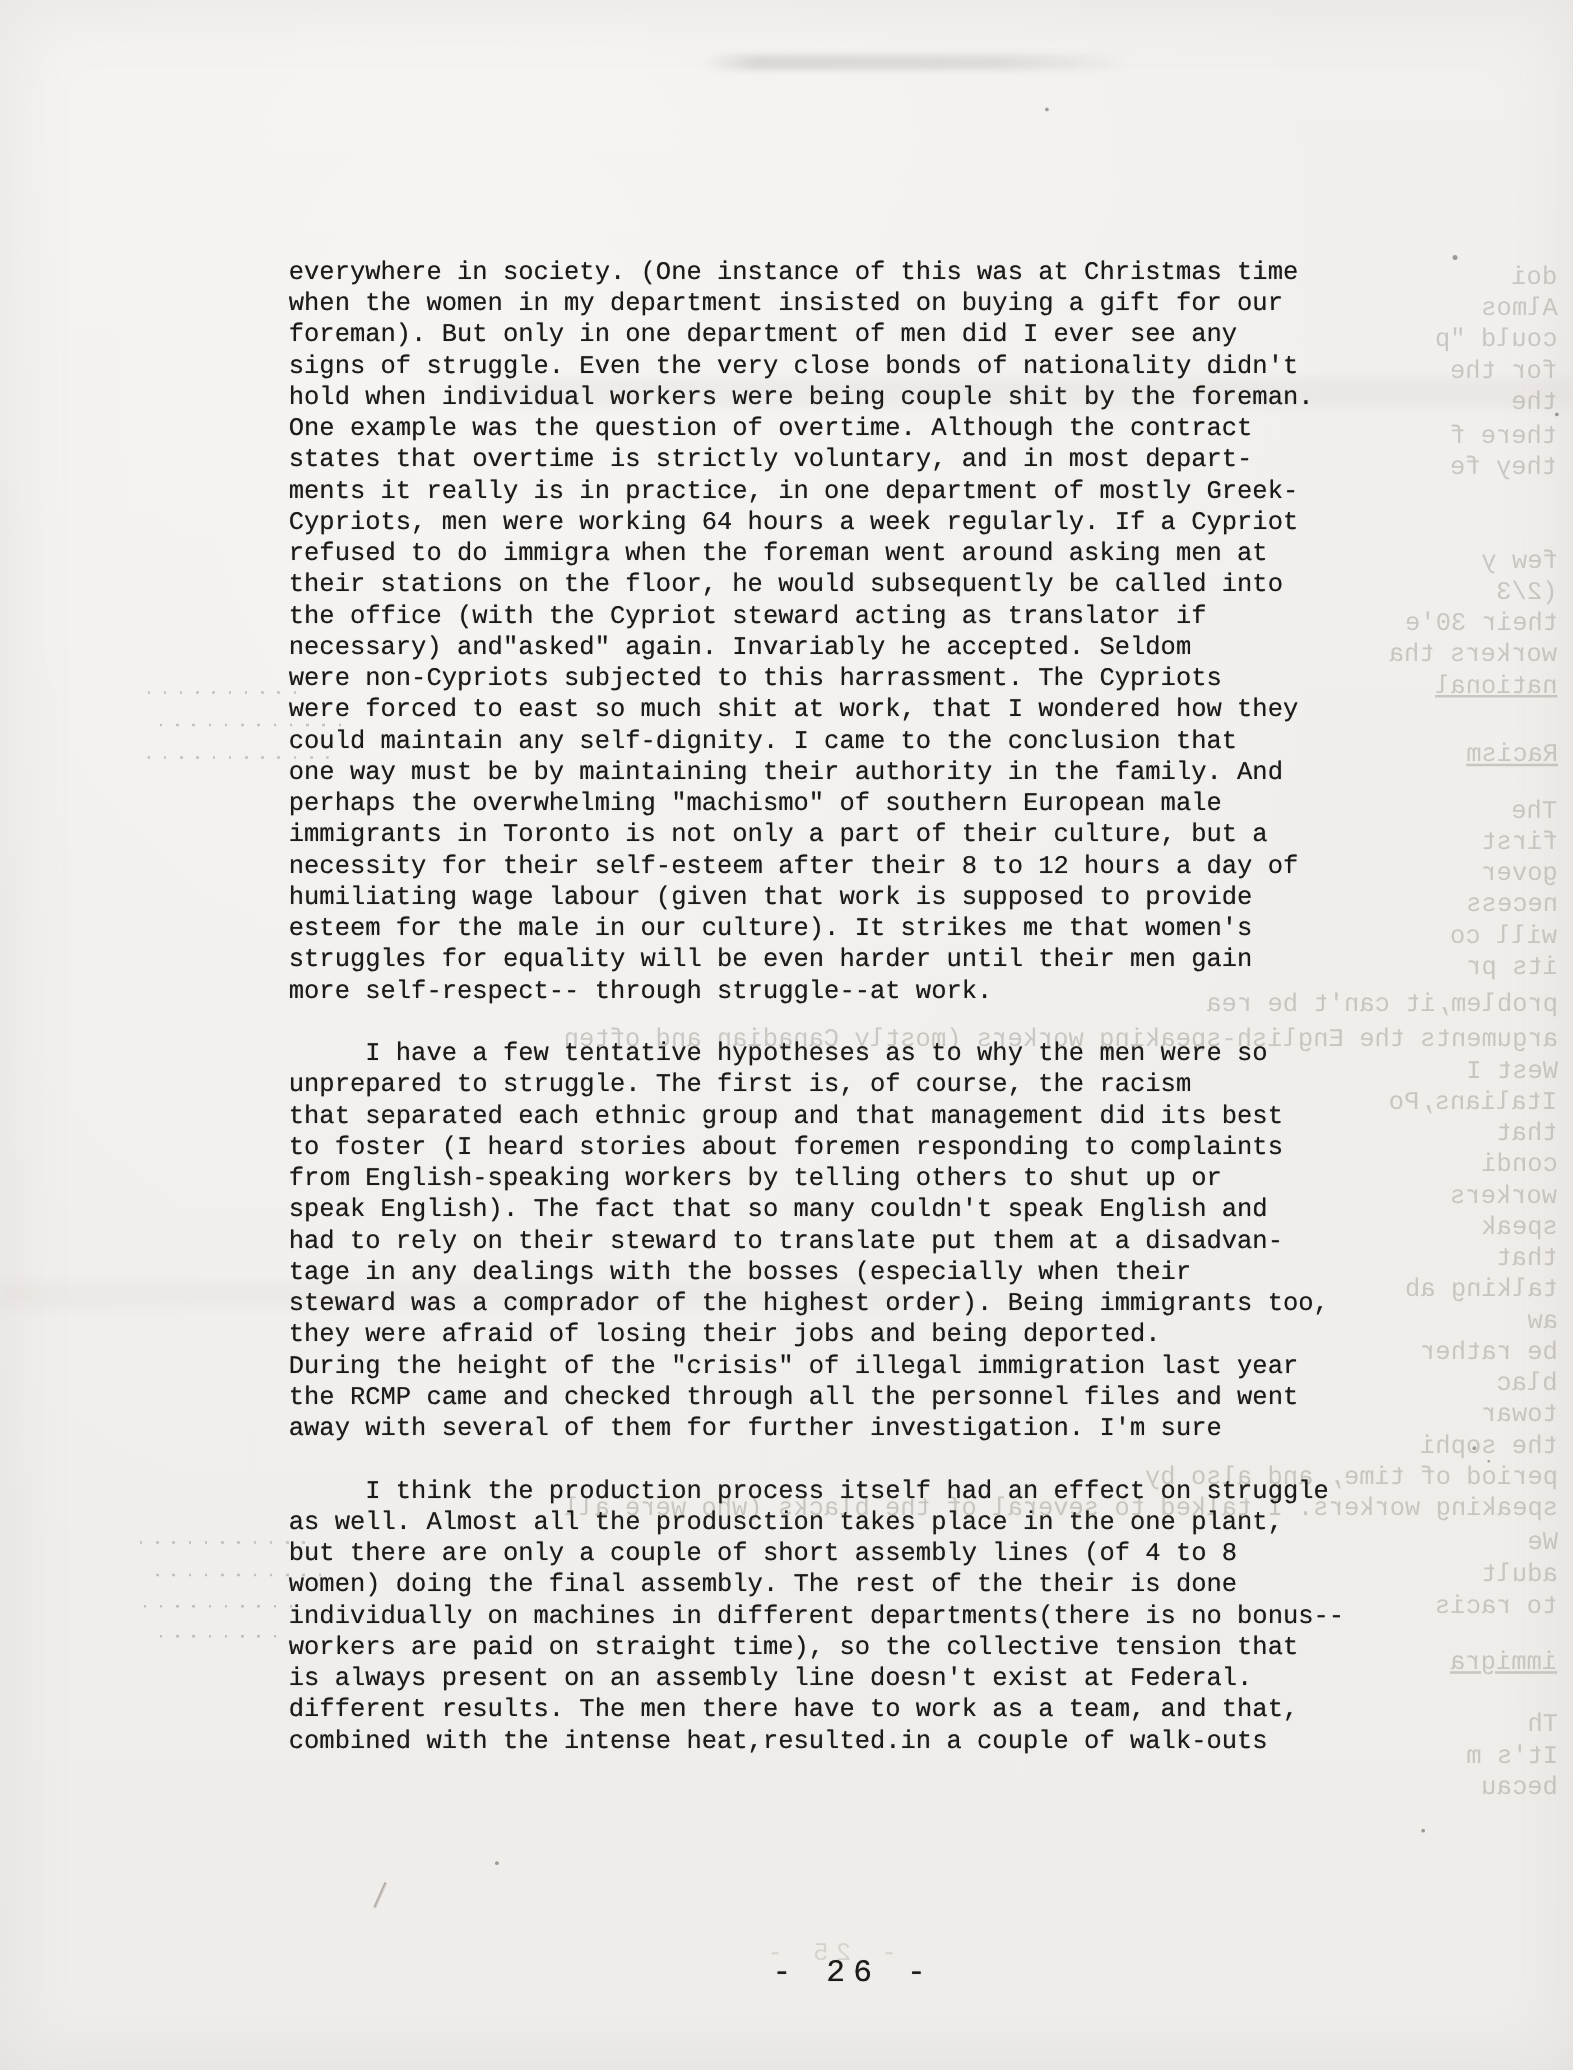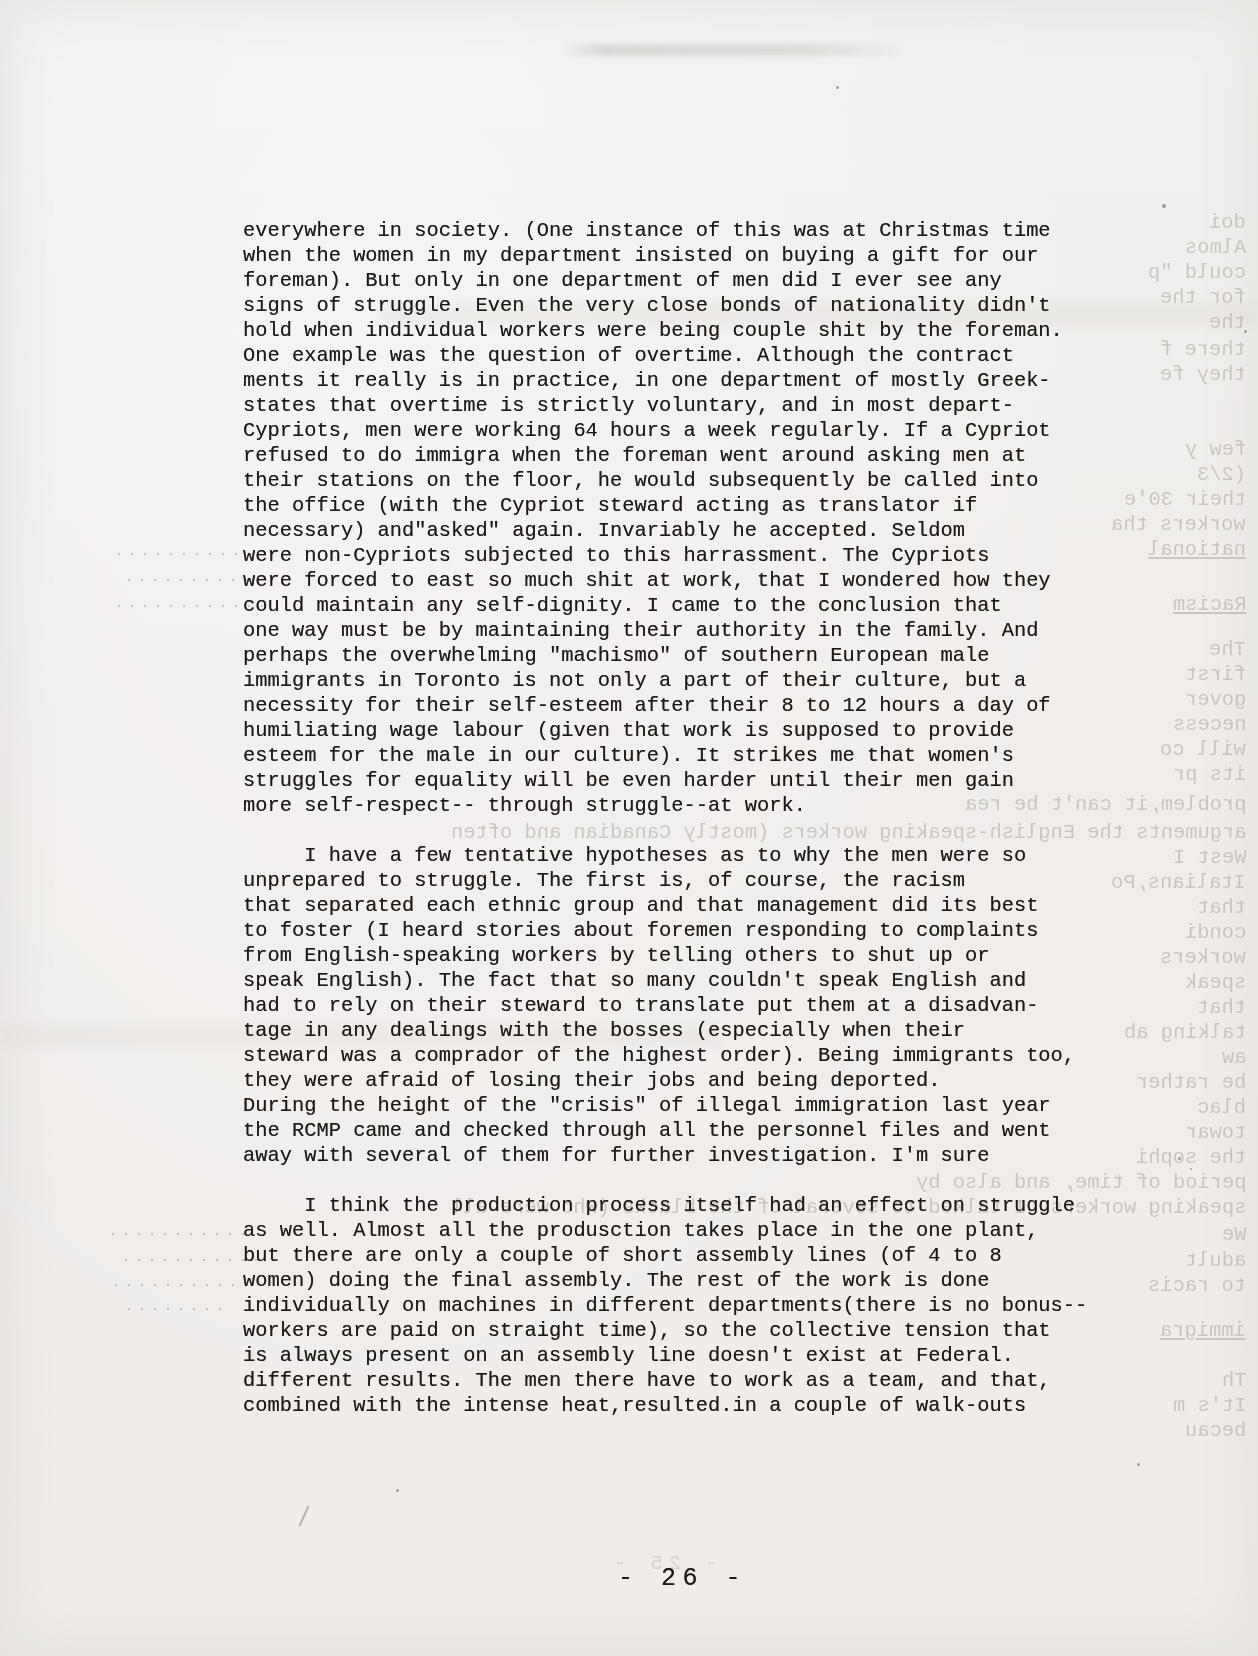--- a/index.html
+++ b/index.html
@@ -14,21 +14,21 @@
       radial-gradient(ellipse at 30% 20%, rgba(255,255,255,0.35), rgba(255,255,255,0) 60%),
       linear-gradient(180deg,#f2f0ee 0%,#f0edeb 45%,#efecea 100%);
     box-shadow:inset 0 0 60px rgba(158,150,142,0.14);
   }
   
   .text-body{
     position:absolute;left:231px;top:206px;z-index:3;
     font-size:20.4px;line-height:25px;color:#1c1916;
     text-shadow:0 0 0.6px rgba(28,24,20,0.6);
   }
-  .para{margin:12px;}
+  .para{margin:0;}
   .para + .para{margin-top:25px;}
   .line{white-space:pre;height:25px;}
   
   .footer{
     position:absolute;left:618px;top:1564px;z-index:3;
     font-size:25px;letter-spacing:6.5px;color:#1c1916;
     text-shadow:0 0 0.6px rgba(28,24,20,0.6);white-space:pre;
   }
   
   .ghost-layer{position:absolute;inset:0;z-index:1;pointer-events:none;}
@@ -135,22 +135,22 @@
     </div>
 
   <div class="text-body">
       <div class="para">
         <div class="line">everywhere in society. (One instance of this was at Christmas time</div>
         <div class="line">when the women in my department insisted on buying a gift for our</div>
         <div class="line">foreman). But only in one department of men did I ever see any</div>
         <div class="line">signs of struggle. Even the very close bonds of nationality didn't</div>
         <div class="line">hold when individual workers were being couple shit by the foreman.</div>
         <div class="line">One example was the question of overtime. Although the contract</div>
+        <div class="line">states that overtime is strictly voluntary, and in most depart-</div>
         <div class="line">ments it really is in practice, in one department of mostly Greek-</div>
-        <div class="line">states that overtime is strictly voluntary, and in most depart-</div>
         <div class="line">Cypriots, men were working 64 hours a week regularly. If a Cypriot</div>
         <div class="line">refused to do immigra when the foreman went around asking men at</div>
         <div class="line">their stations on the floor, he would subsequently be called into</div>
         <div class="line">the office (with the Cypriot steward acting as translator if</div>
         <div class="line">necessary) and"asked" again. Invariably he accepted. Seldom</div>
         <div class="line">were non-Cypriots subjected to this harrassment. The Cypriots</div>
         <div class="line">were forced to east so much shit at work, that I wondered how they</div>
         <div class="line">could maintain any self-dignity. I came to the conclusion that</div>
         <div class="line">one way must be by maintaining their authority in the family. And</div>
         <div class="line">perhaps the overwhelming "machismo" of southern European male</div>
@@ -173,21 +173,21 @@
         <div class="line">steward was a comprador of the highest order). Being immigrants too,</div>
         <div class="line">they were afraid of losing their jobs and being deported.</div>
         <div class="line">During the height of the "crisis" of illegal immigration last year</div>
         <div class="line">the RCMP came and checked through all the personnel files and went</div>
         <div class="line">away with several of them for further investigation. I'm sure</div>
       </div>
       <div class="para">
         <div class="line">     I think the production process itself had an effect on struggle</div>
         <div class="line">as well. Almost all the produsction takes place in the one plant,</div>
         <div class="line">but there are only a couple of short assembly lines (of 4 to 8</div>
-        <div class="line">women) doing the final assembly. The rest of the work is done</div>
+        <div class="line">women) doing the final assembly. The rest of the their is done</div>
         <div class="line">individually on machines in different departments(there is no bonus--</div>
         <div class="line">workers are paid on straight time), so the collective tension that</div>
         <div class="line">is always present on an assembly line doesn't exist at Federal.</div>
         <div class="line">different results. The men there have to work as a team, and that,</div>
         <div class="line">combined with the intense heat,resulted.in a couple of walk-outs</div>
       </div>
     </div>
 
   <div class="footer">- 26 -</div>
   <div class="ghost-footer">- 25 -</div>

